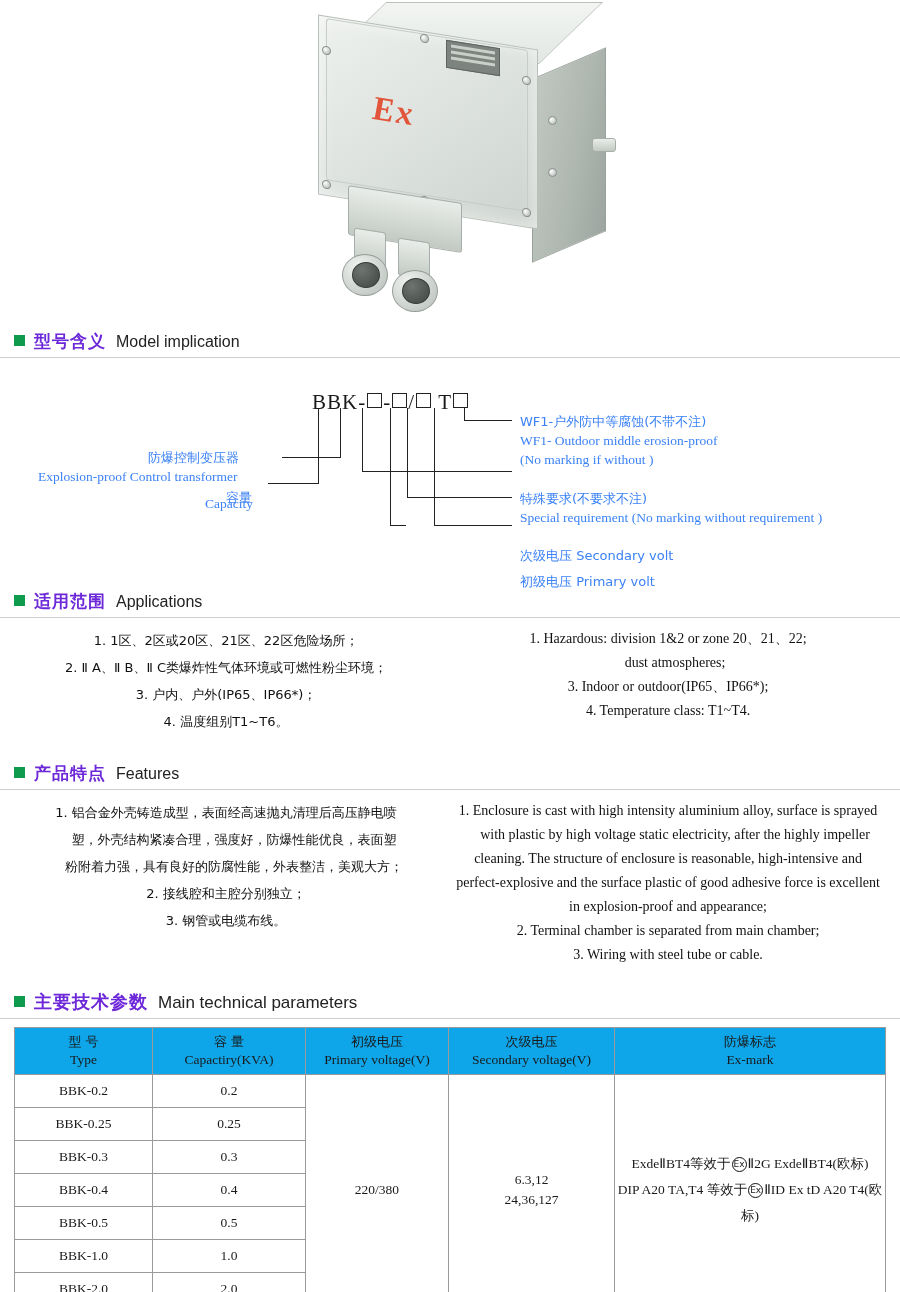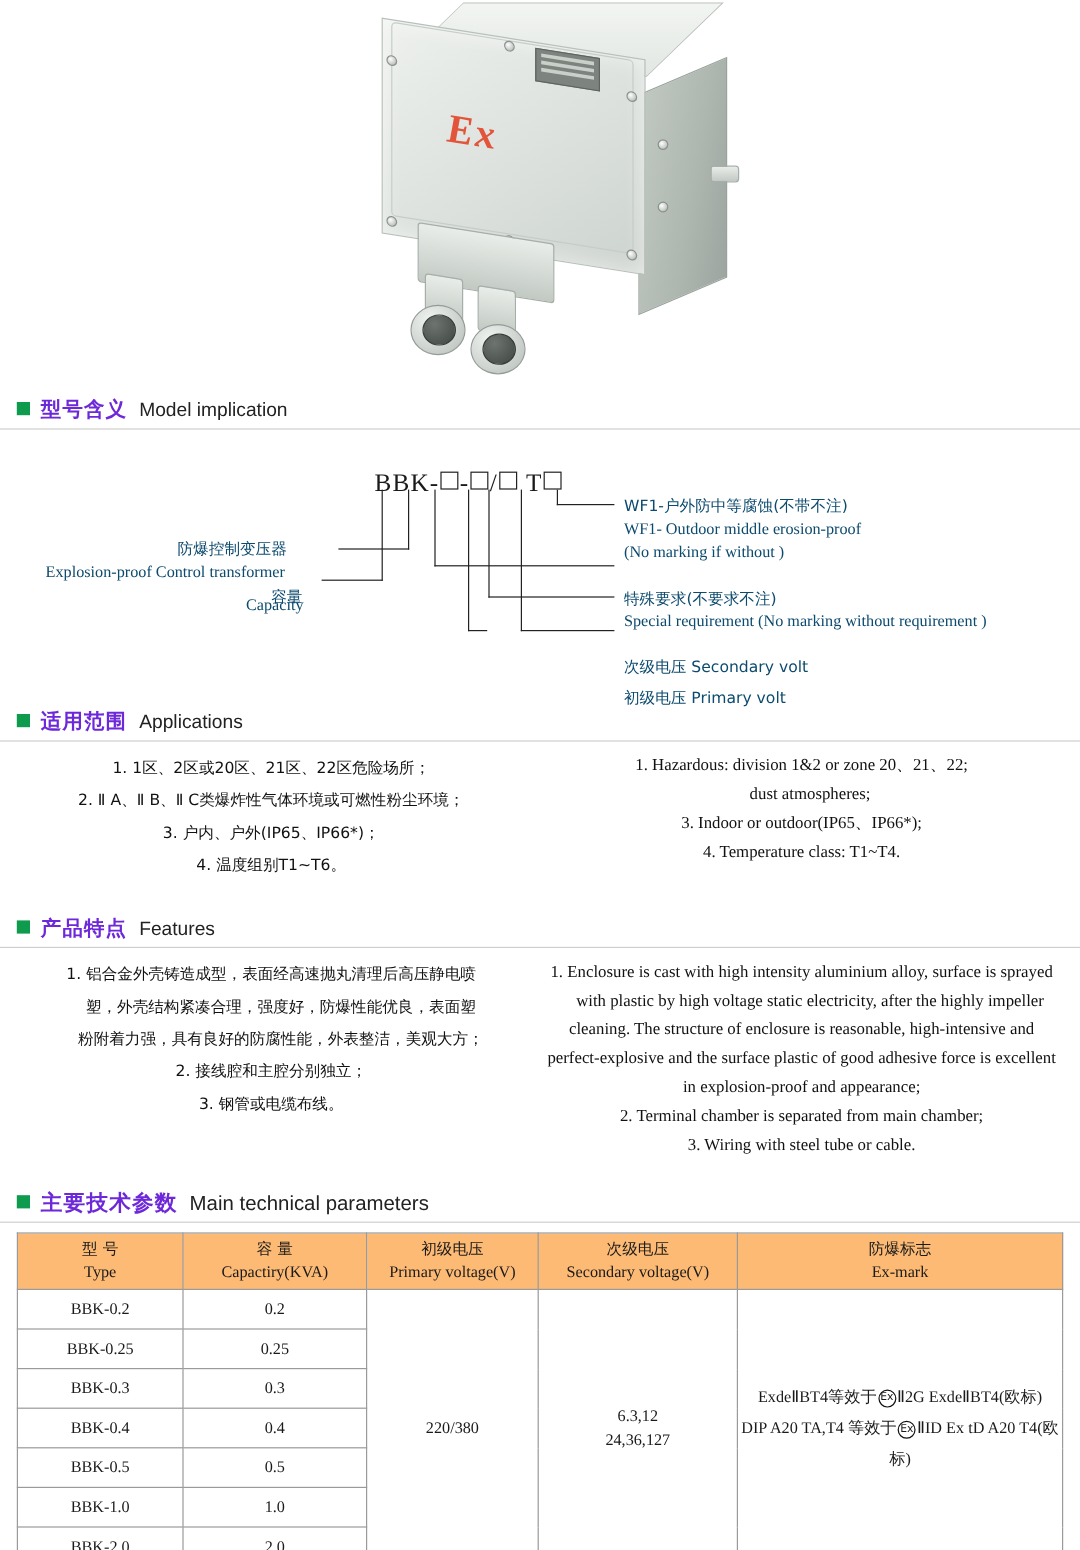--- a/index.html
+++ b/index.html
@@ -181,21 +181,21 @@
   }
   .leader {
     position: absolute;
     background: #222;
   }
   .lbl {
     position: absolute;
     font-family: "Liberation Serif", serif;
     font-size: 13.5px;
     white-space: nowrap;
-    color: #0c4a6e;
+    color: #3b82f6;
   }
   .lbl.cn { font-family: "DejaVu Sans", sans-serif; font-size: 13px; }
 
   
   .two-col {
     display: flex;
     padding: 10px 14px 0 14px;
   }
   .col-cn {
     width: 428px;
@@ -223,21 +223,21 @@
     width: 872px;
     font-family: "Liberation Serif", serif;
     font-size: 13.5px;
   }
   table.params th, table.params td {
     border: 1px solid #9a9a9a;
     text-align: center;
     vertical-align: middle;
   }
   table.params thead th {
-    background: #fdba74;
+    background: #0ea5e9;
     height: 44px;
     font-weight: normal;
     line-height: 18px;
   }
   table.params tbody td {
     height: 30px;
   }
   .th-cn { font-family: "DejaVu Sans", sans-serif; font-size: 13px; }
   .cell-multiline { line-height: 20px; }
   .ex-mark { line-height: 26px; font-size: 13.5px; }

